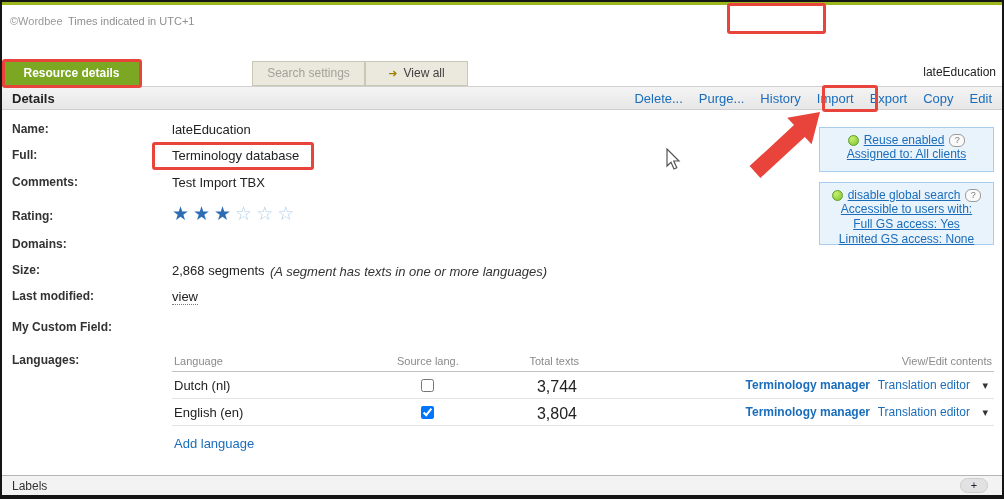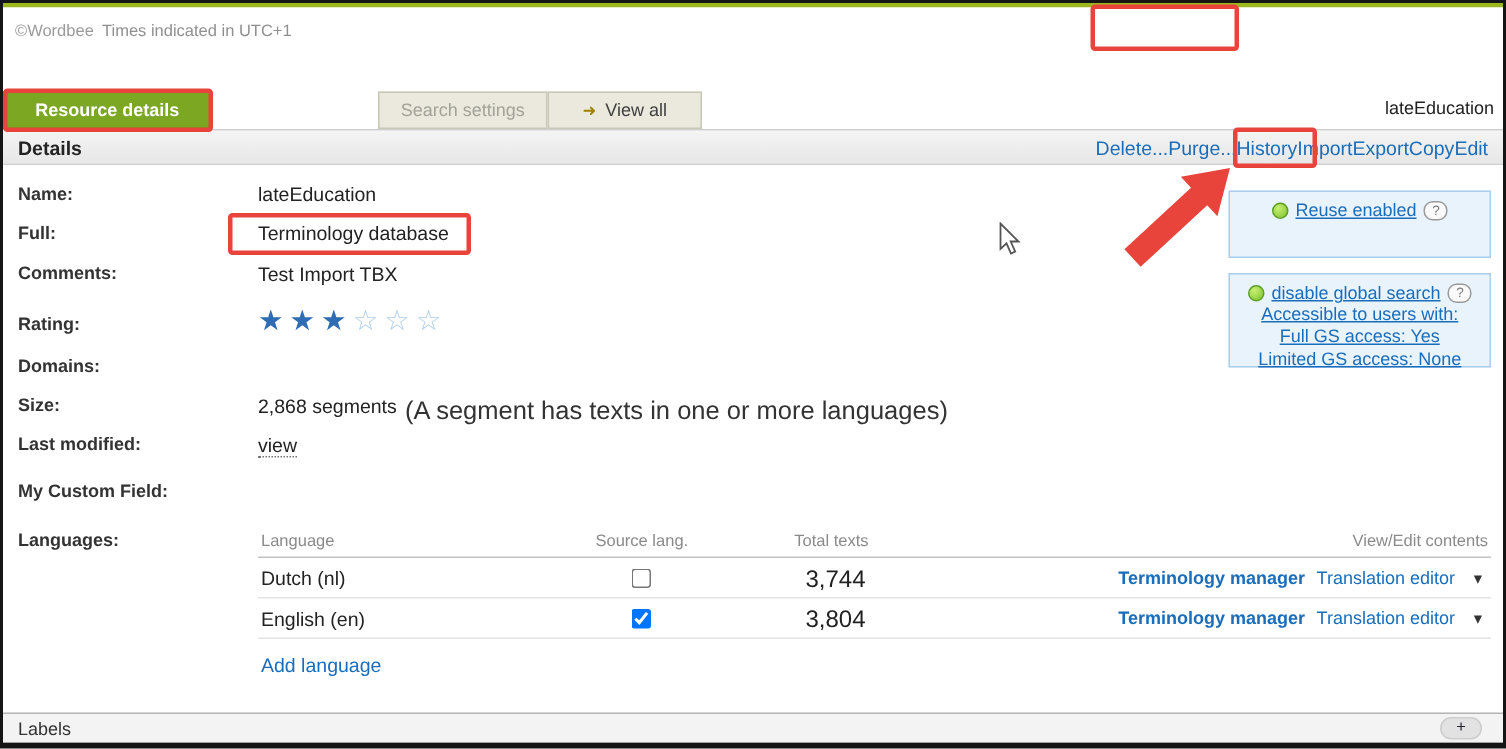--- a/index.html
+++ b/index.html
@@ -27,29 +27,29 @@
   .tab.active { background:#7ca723; color:#fff; font-weight:bold; border-color:#6e9519; }
   .tab.disabled { color:#a2a29a; }
   .viewall-arrow { color:#a08200; font-size:11px; margin-right:6px; }
   .resource-name { position:absolute; right:6px; top:4px; font-size:12px; color:#222; }
 
   
   .detailsbar { position:absolute; top:84px; left:0; width:100%; height:24px;
       background:linear-gradient(#f4f4f4,#e7e7e7); border-top:1px solid #cfcfcf; border-bottom:1px solid #cfcfcf;
       display:flex; align-items:center; }
   .detailsbar-title { font-size:13px; font-weight:bold; color:#222; margin-left:10px; }
-  .actions { margin-left:auto; margin-right:10px; display:flex; }
+  .actions { margin-left:auto; margin-right:10px; display:flex; gap:16px; }
   .action-link { font-size:13px; color:#1a6dbb; cursor:pointer; white-space:nowrap; }
 
   
   .content { position:absolute; top:108px; left:0; width:100%; height:365px; background:#fff; }
   .frow { position:absolute; left:0; width:100%; }
   .flabel { position:absolute; left:10px; font-size:12px; font-weight:bold; color:#333; white-space:nowrap; }
   .fvalue { position:absolute; left:170px; font-size:13px; color:#222; white-space:nowrap; }
-  .fnote { position:absolute; left:268px; top:1px; font-size:17px; color:#333; white-space:nowrap; }
+  .fnote { position:absolute; left:268px; top:1px; font-size:13px; color:#333; white-space:nowrap;font-style:italic; }
   .stars-filled { color:#2e6db4; font-size:19px; letter-spacing:4px; }
   .stars-empty { color:#aecdea; font-size:19px; letter-spacing:4px; }
   .view-link { border-bottom:1px dotted #777; cursor:pointer; }
 
   
   .langtable { position:absolute; left:170px; top:241px; width:822px; }
   .lt-header { position:relative; height:21px; border-bottom:1px solid #c2c2c2; }
   .lt-h { position:absolute; font-size:11px; color:#8a8a8a; white-space:nowrap; }
   .lt-row { position:relative; height:27px; border-bottom:1px solid #e3e3e3; }
   .lt-lang { position:absolute; left:2px; top:6px; font-size:13px; color:#222; }
@@ -184,20 +184,21 @@
       <span class="add-lang">Add language</span>
     </div>
   </div>
 
   <div class="panel panel-reuse">
     <div class="panel-title-row">
       <span class="status-dot"></span>
       <span class="panel-title">Reuse enabled</span>
       <span class="help-icon">?</span>
     </div>
+    <span class="panel-link">Assigned to: All clients</span>
   </div>
 
   <div class="panel panel-gs">
     <div class="panel-title-row">
       <span class="status-dot"></span>
       <span class="panel-title">disable global search</span>
       <span class="help-icon">?</span>
     </div>
     <span class="panel-link">Accessible to users with:</span>
     <span class="panel-link">Full GS access: Yes</span>

